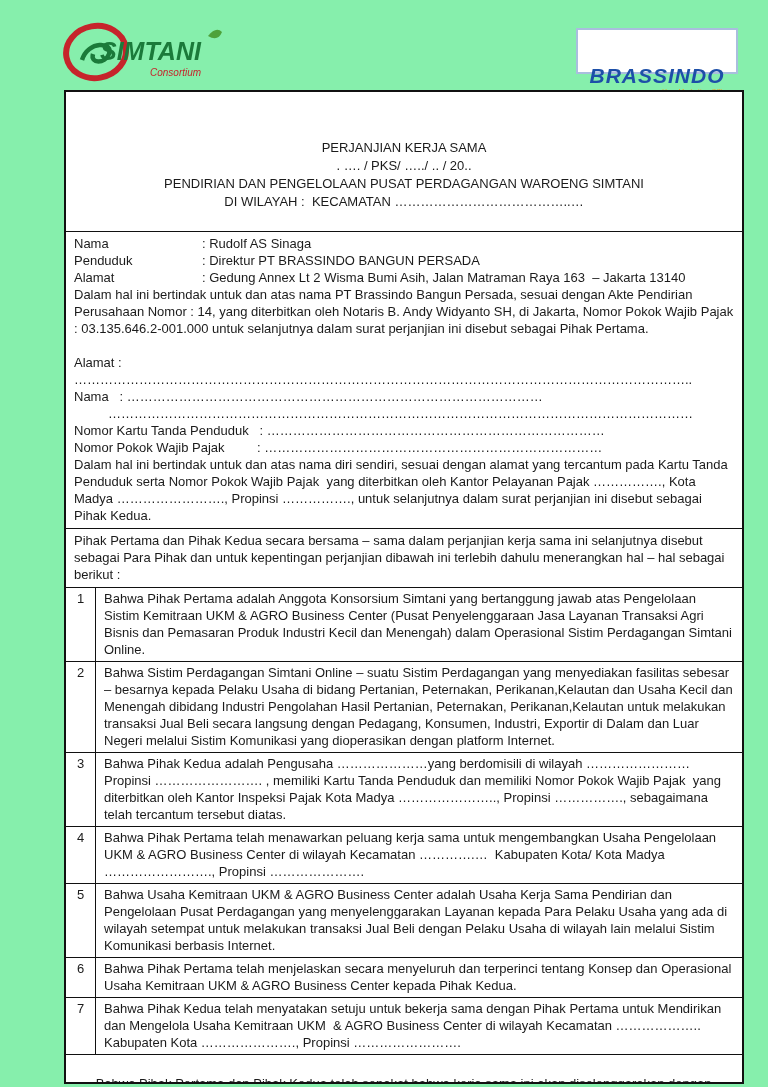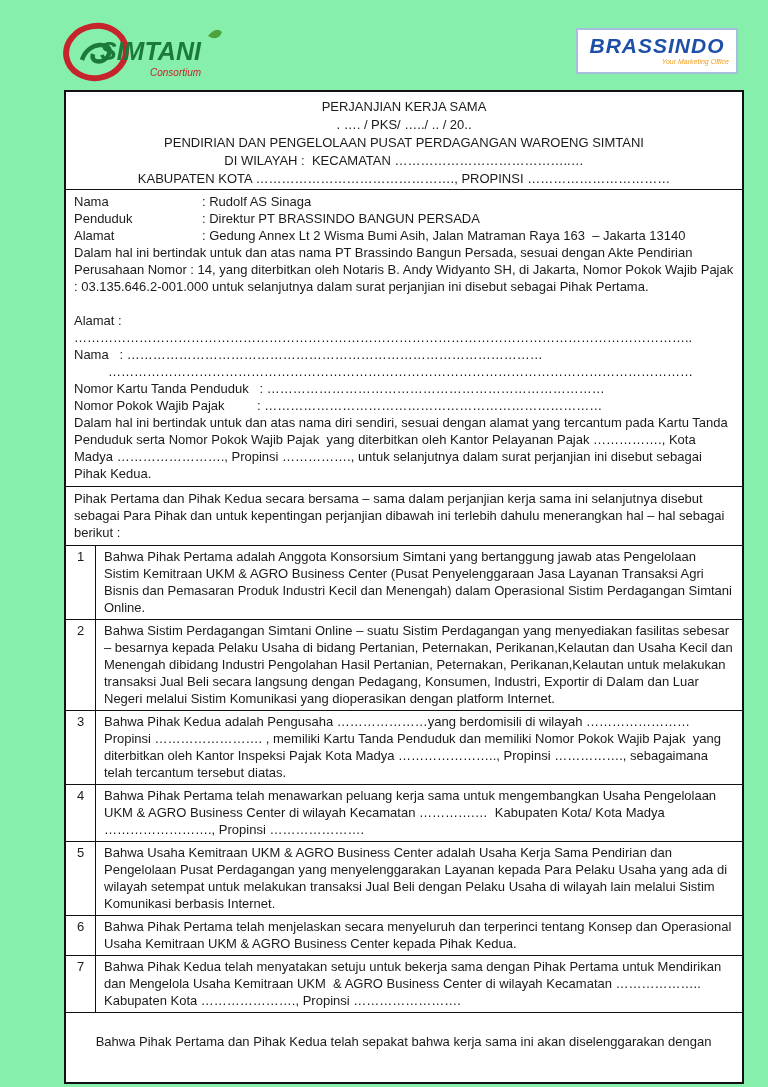--- a/index.html
+++ b/index.html
@@ -15,39 +15,40 @@
 
   
   .logo-simtani { position:absolute; left:62px; top:16px; width:170px; height:70px; }
   .logo-brassindo {
     position:absolute; left:576px; top:28px; width:162px; height:46px;
     border:2px solid #a9bede; background:#ffffff;
     padding-top:5px; text-align:center;
   }
   .brassindo-text {
     color:#1d4fa8; font-weight:bold; font-style:italic;
-    font-size:21px; line-height:22px; letter-spacing:1px;
+    font-size:21px; line-height:22px; letter-spacing:1px;margin-top:30px;
   }
   .brassindo-tagline {
     color:#f29c1f; font-size:7px; font-style:italic;
     text-align:right; padding-right:7px; line-height:9px;
   }
 
   
   .doc-frame {
     position:absolute; left:64px; top:90px;
     width:680px; height:994px;
     border:2px solid #111;
     font-size:13px; line-height:17px;
     overflow:hidden; background:#ffffff;
   }
   .title-block {
     text-align:center;
-    padding:6px 10px 1px;
+    padding:6px 10px 20px;
     border-bottom:1.5px solid #111;
+    margin-top:41px;
   }
   .t-line { line-height:18px; white-space:pre-wrap; }
 
   .sec { padding:3px 8px 4px; }
   .sec p { white-space:pre-wrap; }
   .party-one { border-bottom:1.5px solid #111; }
   .preamble  { border-bottom:1.5px solid #111; }
 
   .field { display:flex; }
   .f-label { width:128px; flex:none; }
@@ -87,21 +88,20 @@
     <div class="brassindo-tagline">Your Marketing Office</div>
   </div>
 
   <main class="doc-frame">
 
     <section class="title-block">
       <div class="t-line">PERJANJIAN KERJA SAMA</div>
       <div class="t-line">. …. / PKS/ …../ .. / 20..</div>
       <div class="t-line">PENDIRIAN DAN PENGELOLAAN PUSAT PERDAGANGAN WAROENG SIMTANI</div>
       <div class="t-line">DI WILAYAH :  KECAMATAN …………………………………..…</div>
-      <div class="t-line">KABUPATEN KOTA ………………………………………., PROPINSI ……………………………</div>
     </section>
 
     <section class="sec party-one">
 
       <div class="field">
         <span class="f-label">Nama</span>
         <span class="f-value">: Rudolf AS Sinaga</span>
       </div>
       <div class="field">
         <span class="f-label">Penduduk</span>

